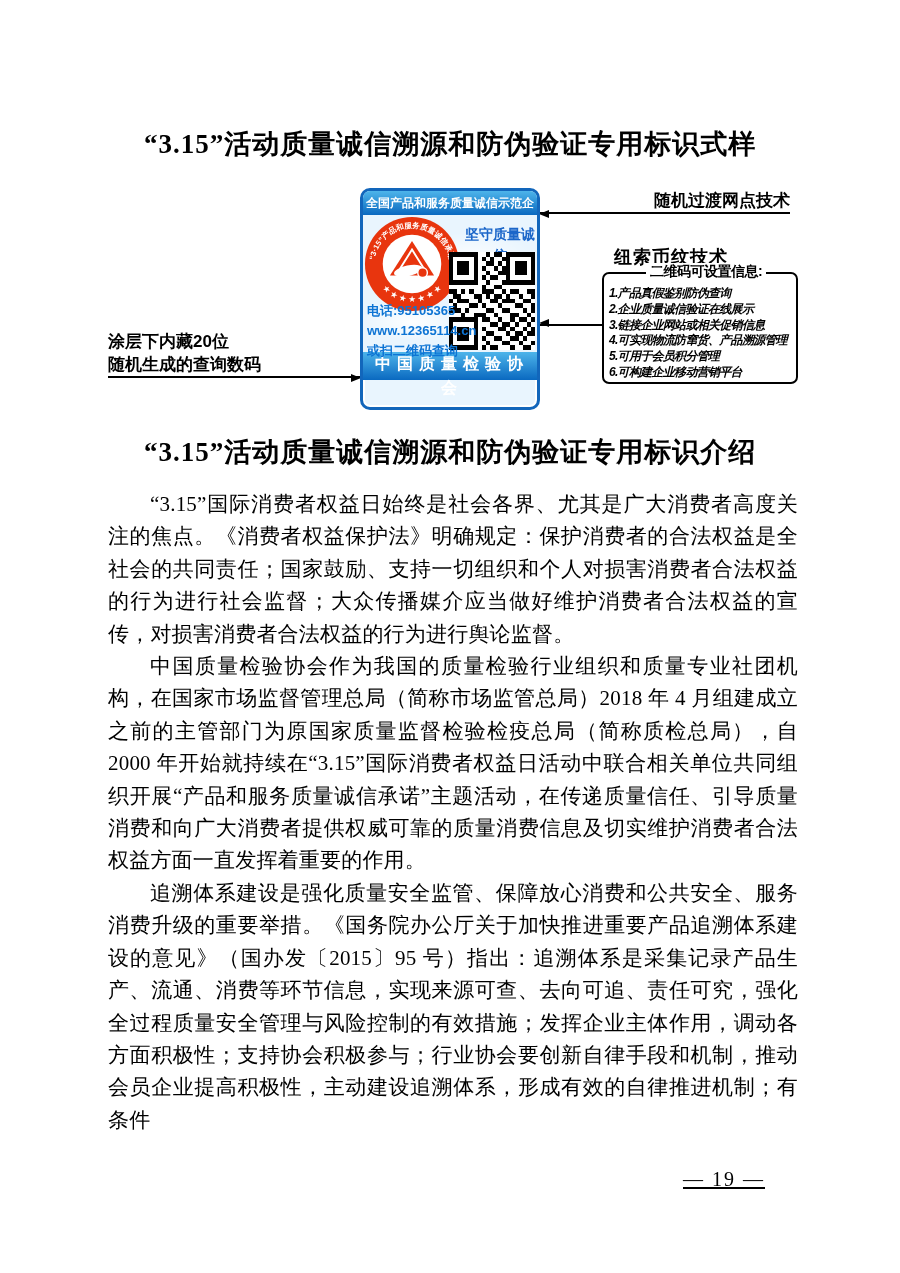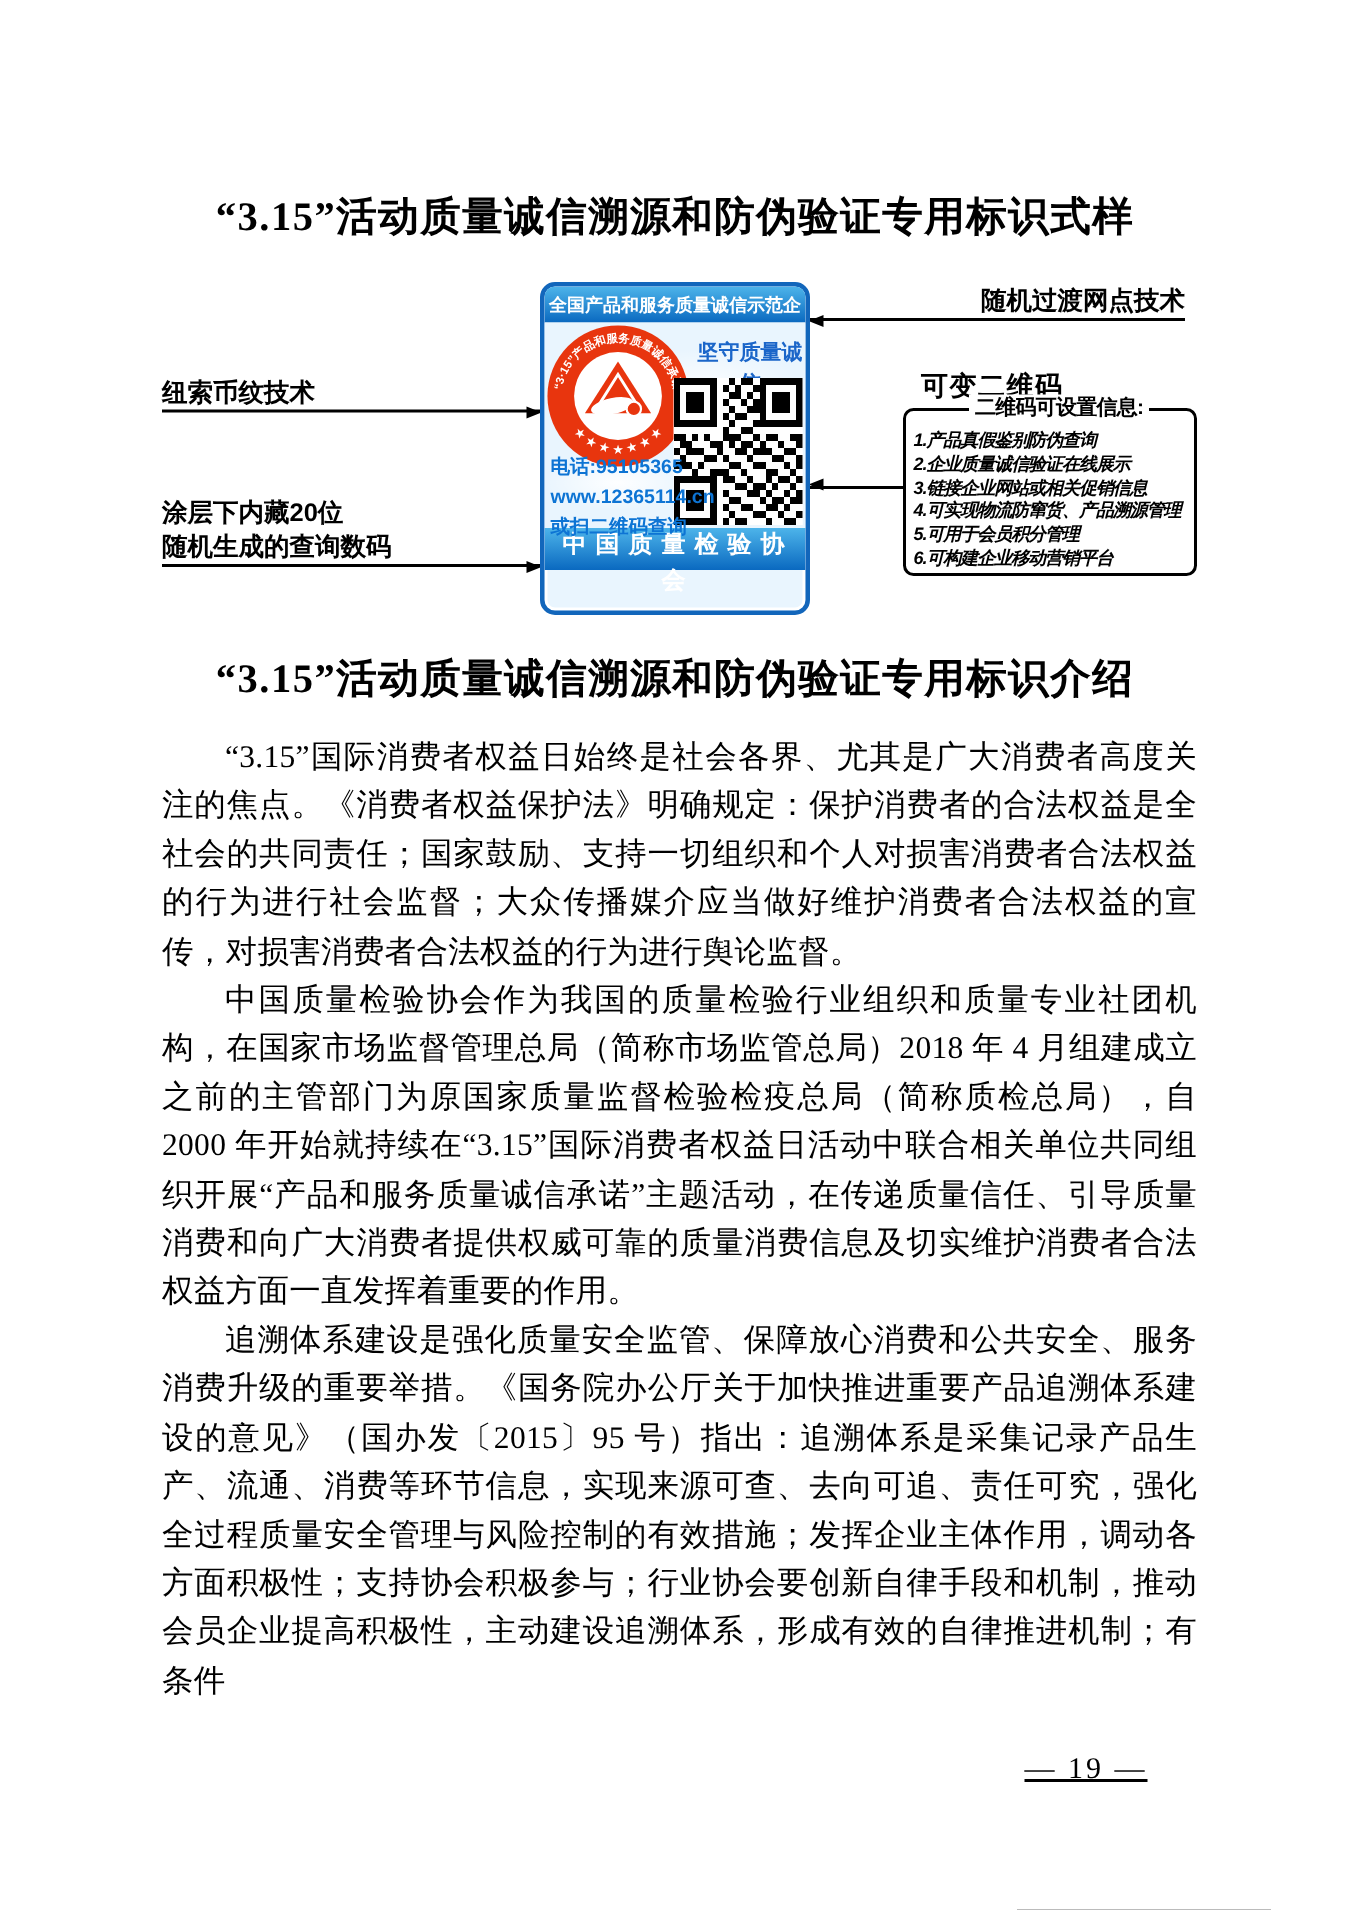--- a/index.html
+++ b/index.html
@@ -74,36 +74,32 @@
 </style>
 </head>
 <body>
 
 <div class="page">
 
   <h1 class="title t1">“3.15”活动质量诚信溯源和防伪验证专用标识式样</h1>
 
   <div class="diagram">
 
-    <div class="ann ann-l a1">
-      <span class="txt">纽索币纹技术</span>
-      <span class="arrow-r"></span>
-    </div>
     <div class="ann ann-l a3">
       <span class="txt">涂层下内藏20位</span>
       <span class="txt">随机生成的查询数码</span>
       <span class="arrow-r"></span>
     </div>
 
     <div class="ann ann-rt">
       <span class="txt">随机过渡网点技术</span>
       <span class="arrow-l"></span>
     </div>
 
-    <h2 class="qr-title">可变二维码</h2>
+    <h2 class="qr-title">纽索币纹技术</h2>
     <div class="info-box">
       <span class="legend">二维码可设置信息:</span>
       <ul>
         <li>1.产品真假鉴别防伪查询</li>
         <li>2.企业质量诚信验证在线展示</li>
         <li>3.链接企业网站或相关促销信息</li>
         <li>4.可实现物流防窜货、产品溯源管理</li>
         <li>5.可用于会员积分管理</li>
         <li>6.可构建企业移动营销平台</li>
       </ul>

